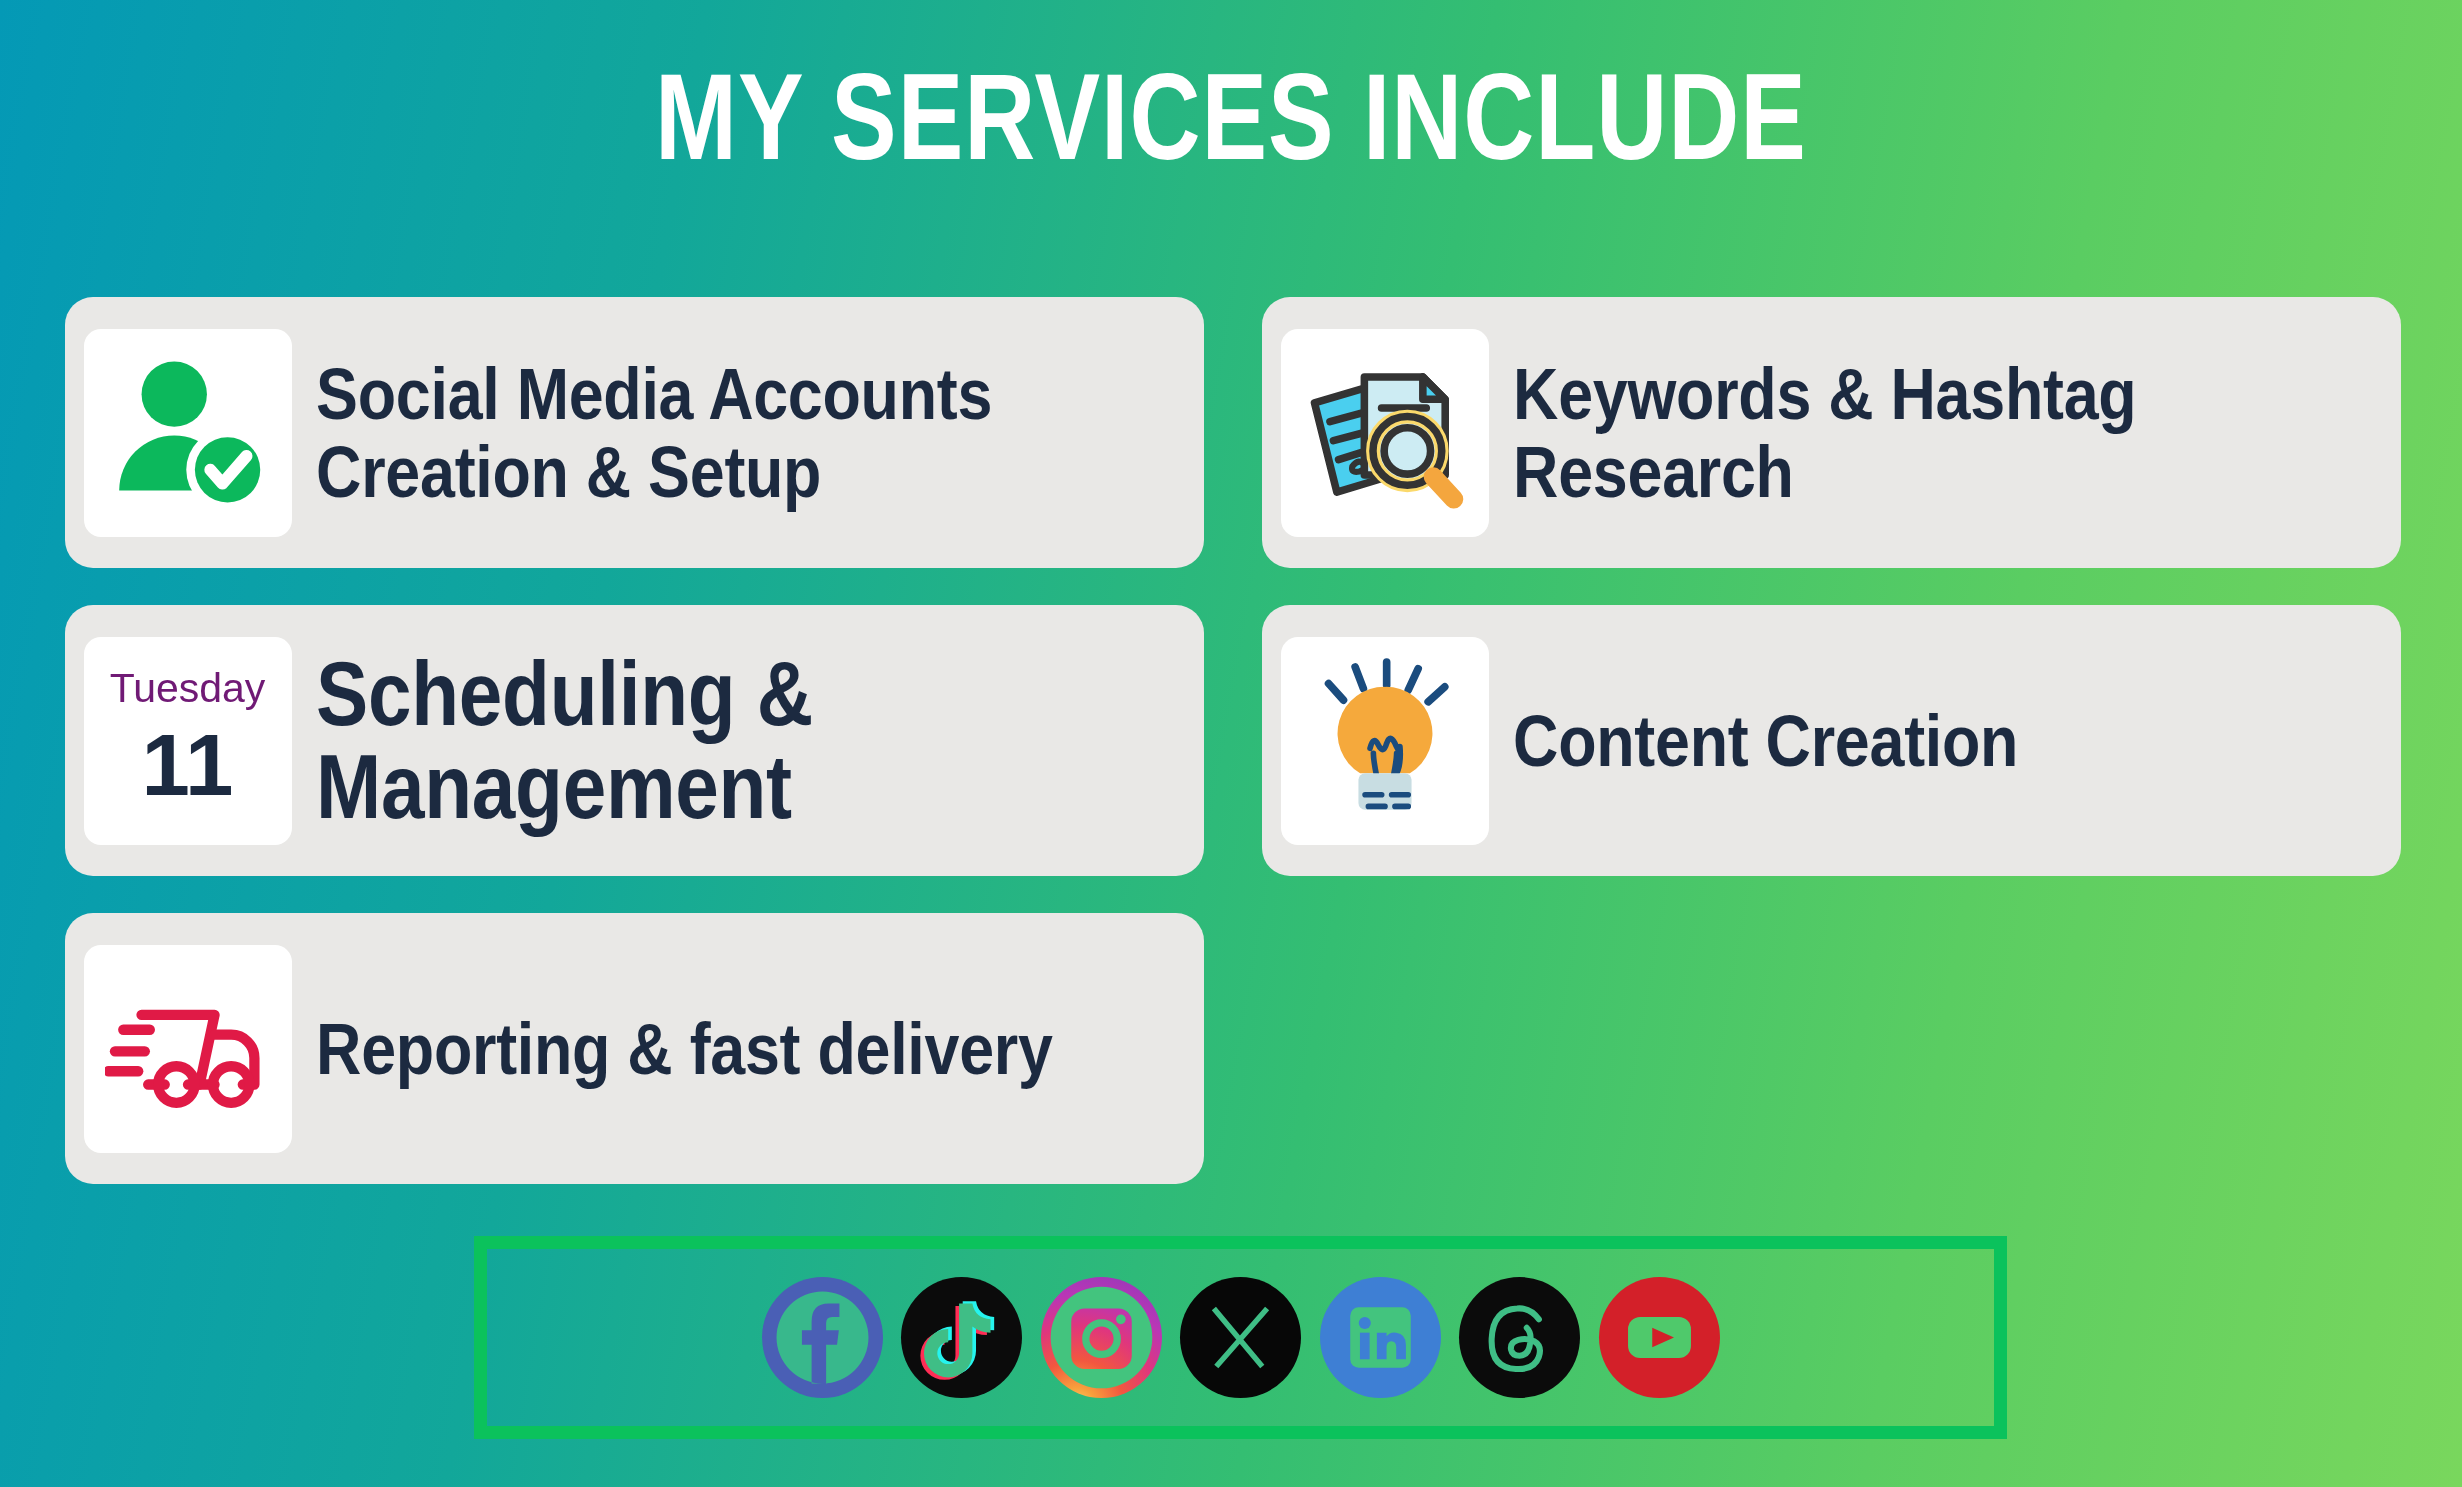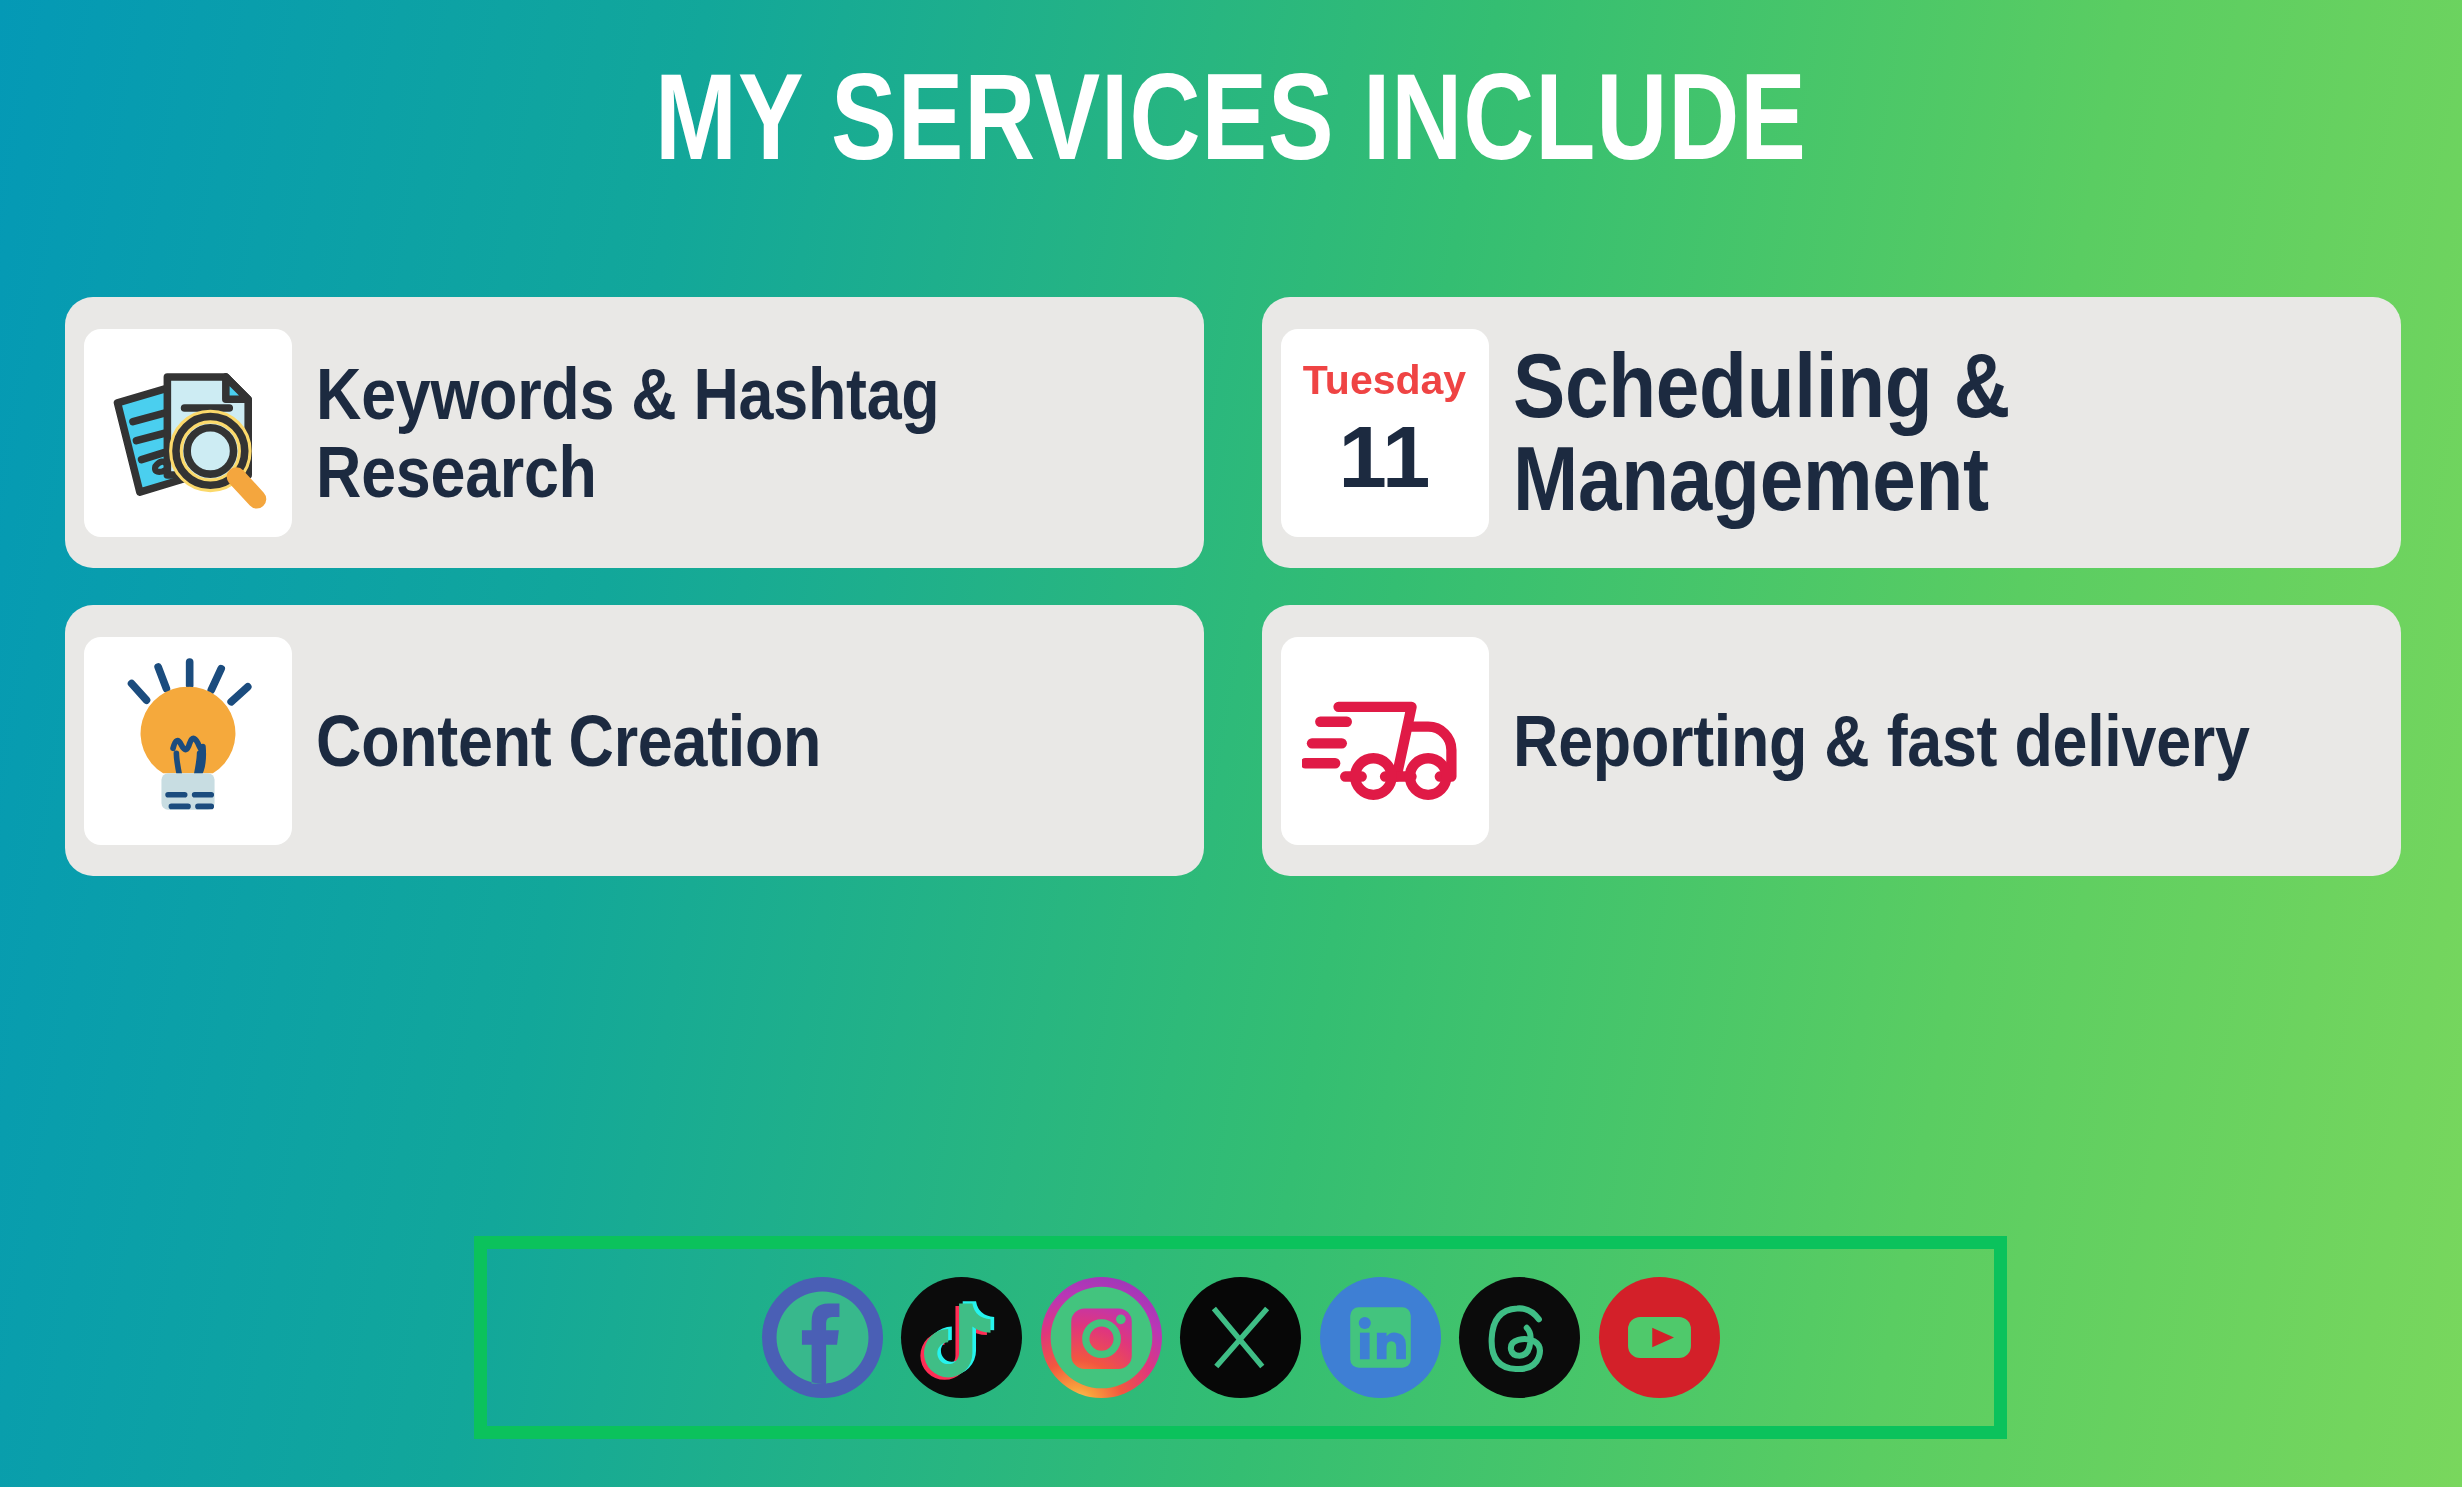--- a/index.html
+++ b/index.html
@@ -86,20 +86,34 @@
 </style>
 </head>
 <body>
 
 <div class="poster">
 
   <div class="title">MY SERVICES INCLUDE</div>
 
   <div class="grid">
 
+    <div class="card">
+      <div class="icon-tile">
+        <span>
+          <svg width="172" height="172" viewBox="0 0 100 100">
+            <circle cx="42" cy="28" r="19" fill="#0CB85C"></circle>
+            <path d="M10 84 A32 32 0 0 1 74 84 Z" fill="#0CB85C"></path>
+            <circle cx="73" cy="72" r="24" fill="#FFFFFF"></circle>
+            <circle cx="73" cy="72" r="19" fill="#0CB85C"></circle>
+            <path d="M63 72 L70 80 L84 64" fill="none" stroke="#FFFFFF" stroke-width="7" stroke-linecap="round" stroke-linejoin="round"></path>
+          </svg>
+        </span>
+      </div>
+      <div class="card-label">Social Media Accounts Creation &amp; Setup</div>
+    </div>
 
     <div class="card">
       <div class="icon-tile">
         <span>
           <svg width="172" height="172" viewBox="0 0 100 100">
             <g stroke="#333333" stroke-width="4.4" stroke-linejoin="round" stroke-linecap="round">
               <path d="M9 33 L43 23 L55 75 L22 85 Z" fill="#4ACFEF"></path>
               <path d="M18 44 L40 38 M20 55 L43 49 M23 66 L36 62" fill="none"></path>
               <path d="M31 70 q4 -5 7 -1 q1 3 -3 4 q-5 1 -4 -3 z" fill="none" stroke-width="3.6"></path>
               <path d="M38 18 H72 L85 31 V75 H38 Z" fill="#CDECF3"></path>
@@ -116,21 +130,21 @@
           </svg>
         </span>
       </div>
       <div class="card-label">Keywords &amp; Hashtag Research</div>
     </div>
 
 
     <div class="card row2">
       <div class="icon-tile">
         <div style="text-align:center;width:100%;">
-          <div style="color:#ef4444;font-weight:bold;font-size:41px;line-height:1;">Tuesday</div>
+          <div style="color:#701a75;font-weight:normal;font-size:41px;line-height:1;">Tuesday</div>
           <div style="color:#1C2A40;font-weight:bold;font-size:87px;line-height:1.1;margin-top:8.6px;">11</div>
         </div>
       </div>
       <div class="card-label label-xl">Scheduling &amp; Management</div>
     </div>
 
     <div class="card row3">
       <div class="icon-tile">
         <span>
           <svg width="166" height="166" viewBox="0 0 100 100">

